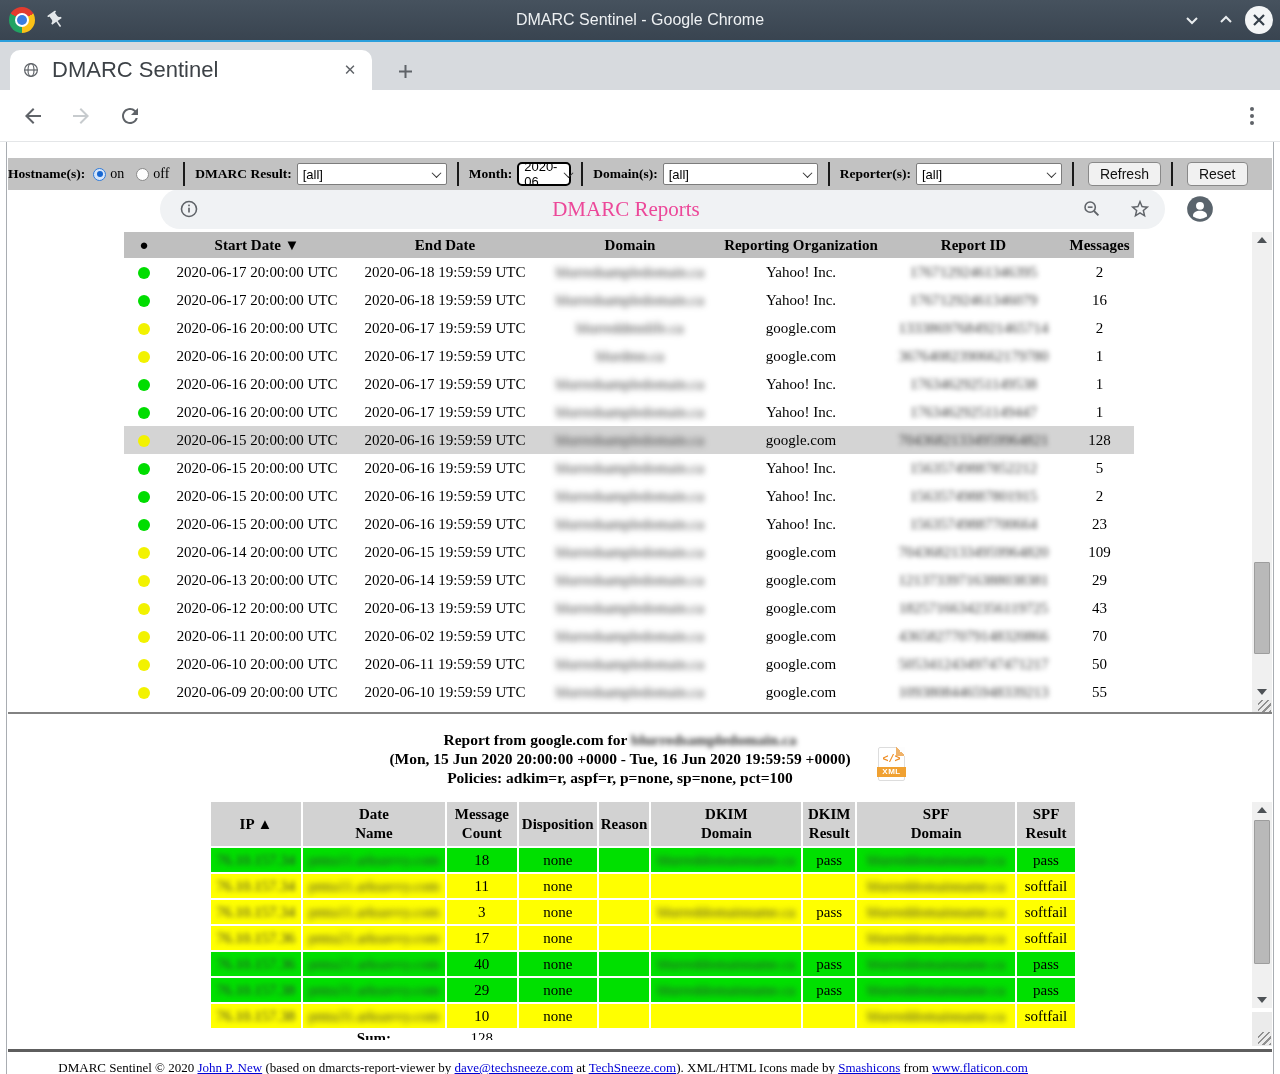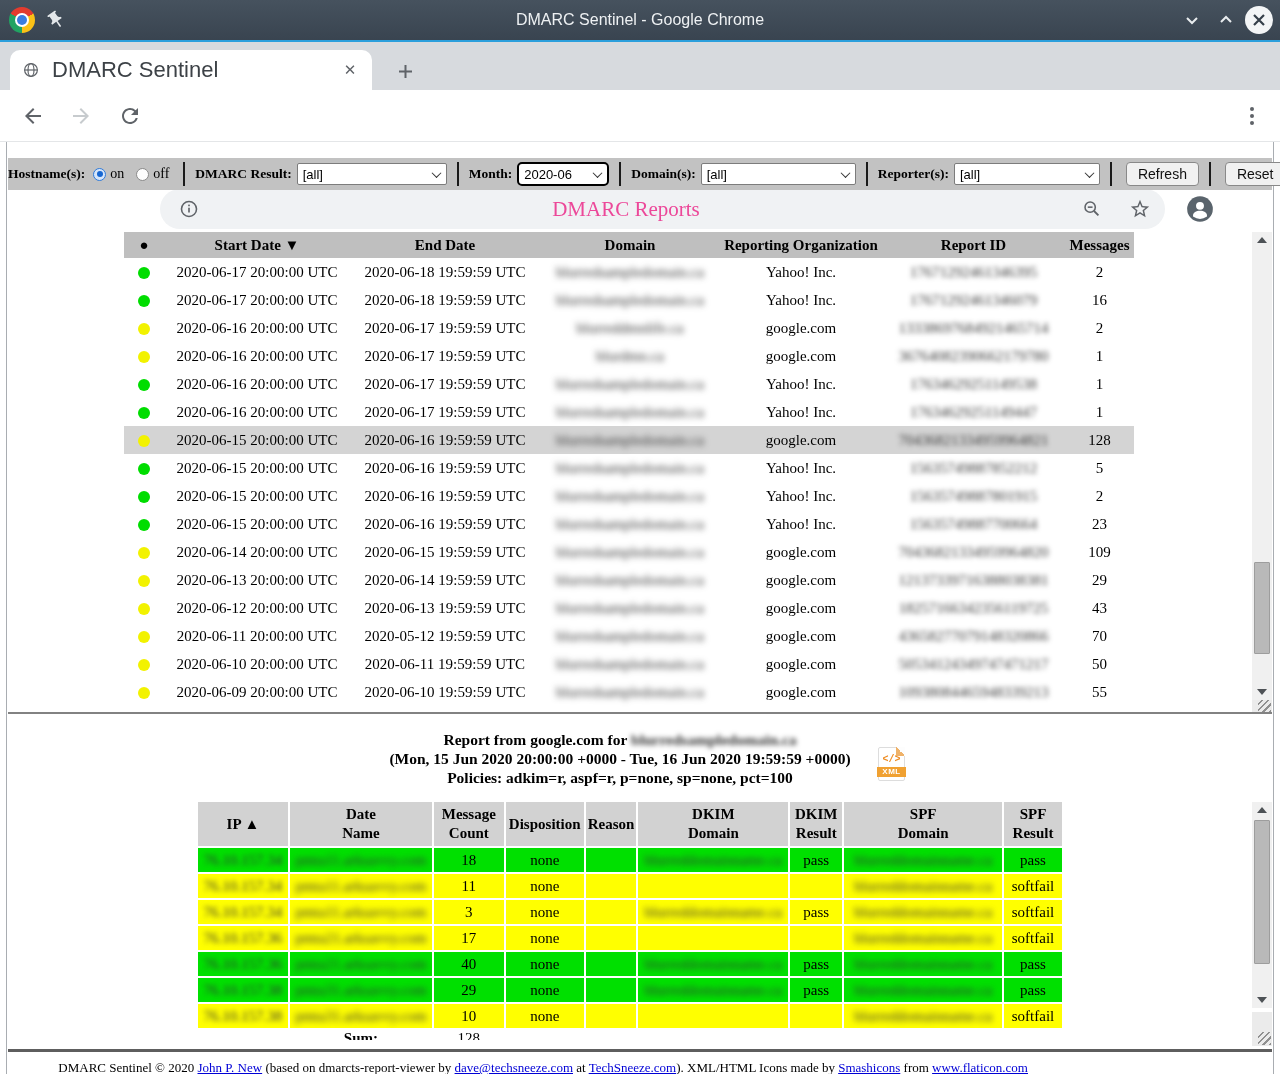--- a/index.html
+++ b/index.html
@@ -101,21 +101,21 @@
   .xmlicon { position:absolute; left:878px; top:747px; width:27px; height:34px; background:#fff;
     border:1px solid #ddd; border-radius:2px; cursor:pointer; }
   .xmlicon .fold { position:absolute; top:-1px; right:-1px; width:9px; height:9px;
     background:linear-gradient(225deg,#fdfdfd 50%,#efb269 50%); }
   .xmlicon .code { color:#ee8c22; font-weight:bold; font-family:"Liberation Mono",monospace;
     font-size:10px; text-align:center; margin-top:6px; }
   .xmlicon .band { position:absolute; bottom:3px; left:-2px; right:-2px; height:10px; background:#f0a132;
     color:#fff; font-size:8px; font-weight:bold; text-align:center; line-height:10px;
     font-family:"Liberation Sans",sans-serif; letter-spacing:.5px; }
 
-  .detail-clip { position:absolute; left:196px; top:800px; width:892px; height:240px; overflow:hidden; }
+  .detail-clip { position:absolute; left:209px; top:800px; width:892px; height:240px; overflow:hidden; }
   .dtable { border-collapse:separate; border-spacing:2px; font-size:15px; color:#000; width:868px; }
   .dtable th { background:#d2d2d2; font-weight:bold; text-align:center; height:44px; line-height:19px;
     white-space:pre-line; padding:0 2px; }
   .dtable td { height:24px; text-align:center; padding:0 3px; white-space:nowrap; overflow:hidden; }
   .dtable tr.green td { background:#00e000; }
   .dtable tr.yellow td { background:#ffff00; }
   .dtable tr.sumrow td { background:transparent; height:22px; vertical-align:top; }
   .dtable tr.sumrow .suml { font-weight:bold; }
 
   
@@ -217,21 +217,21 @@
     <span class="radio"></span>
     <span class="rlabel">off</span>
     <span class="vdiv"></span>
     <span class="flabel">DMARC Result:</span>
     <span class="select" style="width:150px">
       <span>[all]</span>
         <span class="chev"></span>
     </span>
     <span class="vdiv"></span>
     <span class="flabel">Month:</span>
-    <span class="select month" style="width:92px">
+    <span class="select month" style="width:54px">
       <span>2020-06</span>
         <span class="chev"></span>
     </span>
     <span class="vdiv"></span>
     <span class="flabel">Domain(s):</span>
     <span class="select" style="width:155px">
       <span>[all]</span>
         <span class="chev"></span>
     </span>
     <span class="vdiv"></span>
@@ -383,21 +383,21 @@
           <td>2020-06-12 20:00:00 UTC</td>
           <td>2020-06-13 19:59:59 UTC</td>
           <td><span class="blur">blurredsampledomain.ca</span></td>
           <td>google.com</td>
           <td><span class="blur2">18257166342356119725</span></td>
           <td>43</td>
         </tr>
         <tr>
           <td><span class="dot yellow"></span></td>
           <td>2020-06-11 20:00:00 UTC</td>
-          <td>2020-05-12 19:59:59 UTC</td>
+          <td>2020-06-02 19:59:59 UTC</td>
           <td><span class="blur">blurredsampledomain.ca</span></td>
           <td>google.com</td>
           <td><span class="blur2">43658277079148320866</span></td>
           <td>70</td>
         </tr>
         <tr>
           <td><span class="dot yellow"></span></td>
           <td>2020-06-10 20:00:00 UTC</td>
           <td>2020-06-11 19:59:59 UTC</td>
           <td><span class="blur">blurredsampledomain.ca</span></td>

